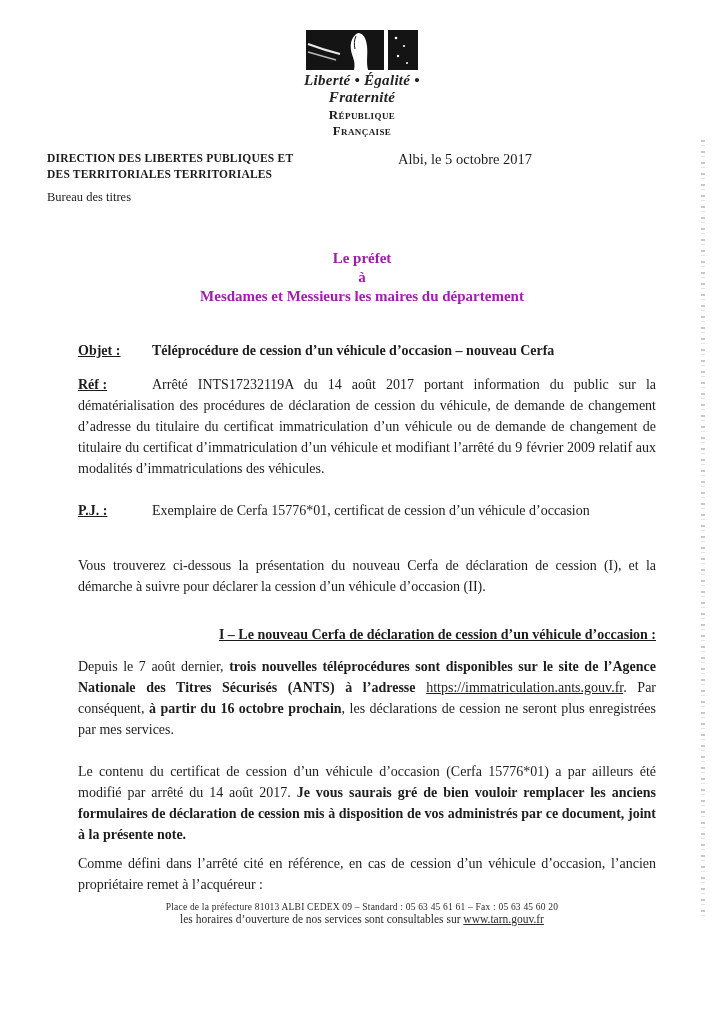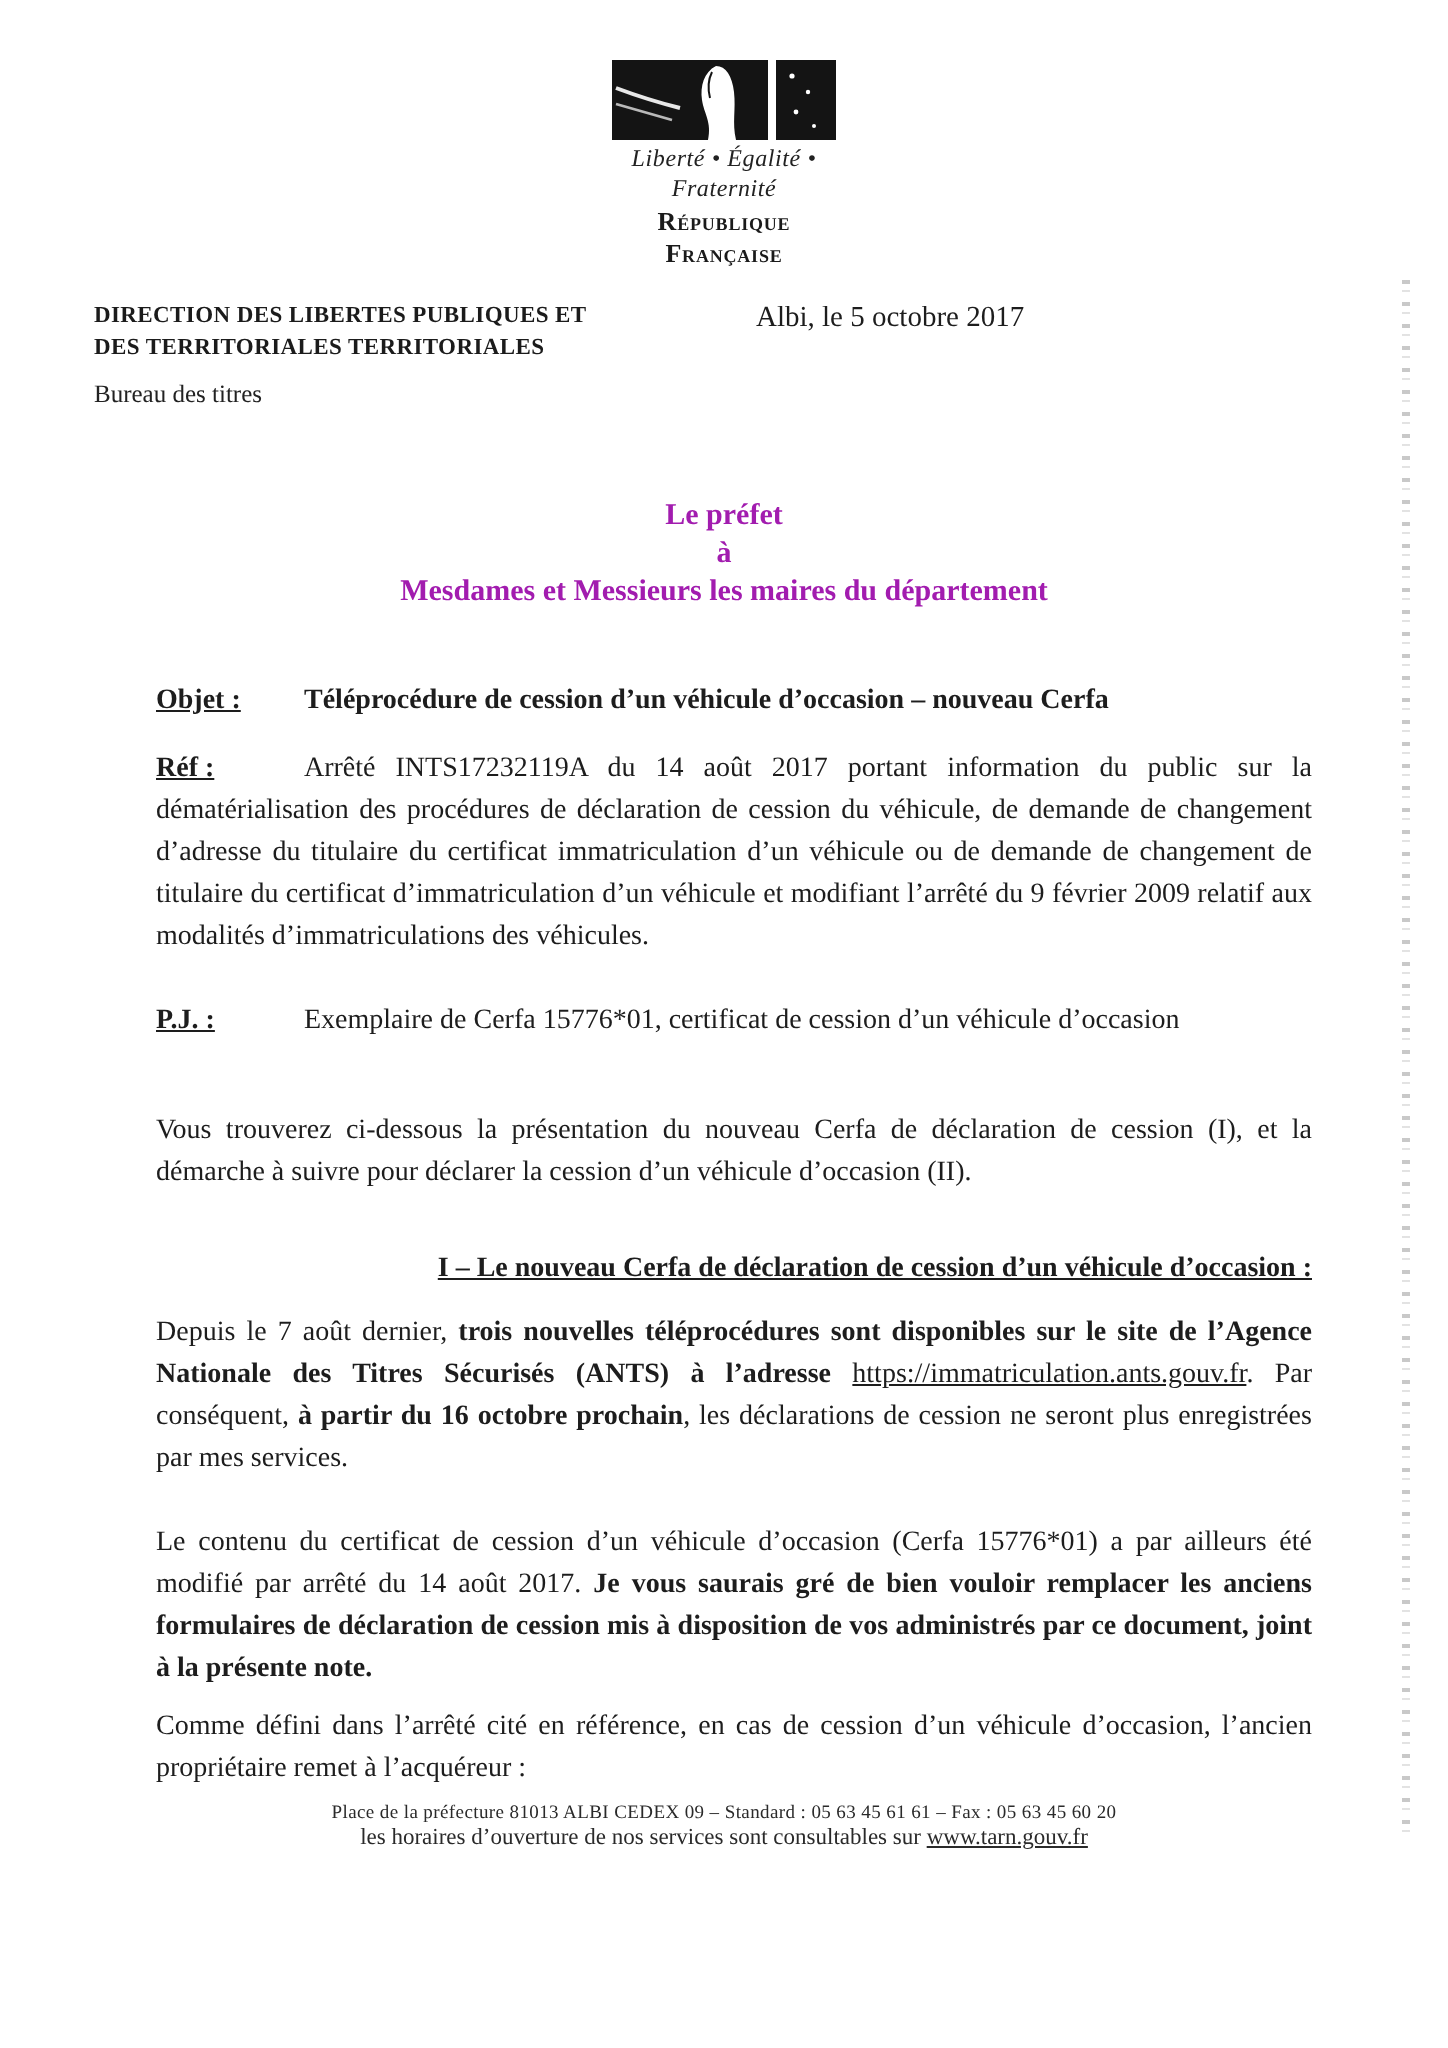--- a/index.html
+++ b/index.html
@@ -11,38 +11,38 @@
     color:#1d1d1d;
     overflow:hidden;
   }
   
   .logo-block{
     position:absolute;top:30px;left:300px;width:124px;
     text-align:center;
   }
   .logo-svg{display:block;margin:0 auto;}
   .motto{
-    font-style:italic;font-weight:normal;font-size:12px;
+    font-style:italic;font-weight:bold;font-size:15px;
     margin-top:2px;letter-spacing:.3px;color:#222;
   }
   .republique{
     font-variant:small-caps;font-weight:bold;font-size:13px;
     letter-spacing:.4px;margin-top:1px;color:#1a1a1a;
   }
   .prefet{
     position:absolute;top:108px;left:0;width:724px;
     text-align:center;font-size:13.5px;letter-spacing:1.2px;color:#222;
   }
   .direction{
     position:absolute;top:151px;left:47px;width:320px;
     font-weight:bold;font-size:11.5px;line-height:1.35;color:#1b1b1b;
     letter-spacing:.2px;
   }
   .date-line{
-    position:absolute;top:151px;left:378px;
+    position:absolute;top:151px;left:398px;
     font-size:14.5px;color:#1d1d1d;
   }
   .bureau{
     position:absolute;top:190px;left:47px;font-size:12.5px;color:#222;
   }
   
   .addressee{
     position:absolute;top:249px;left:0;width:724px;
     text-align:center;font-weight:bold;font-size:15px;line-height:19px;
     color:#a21caf;

